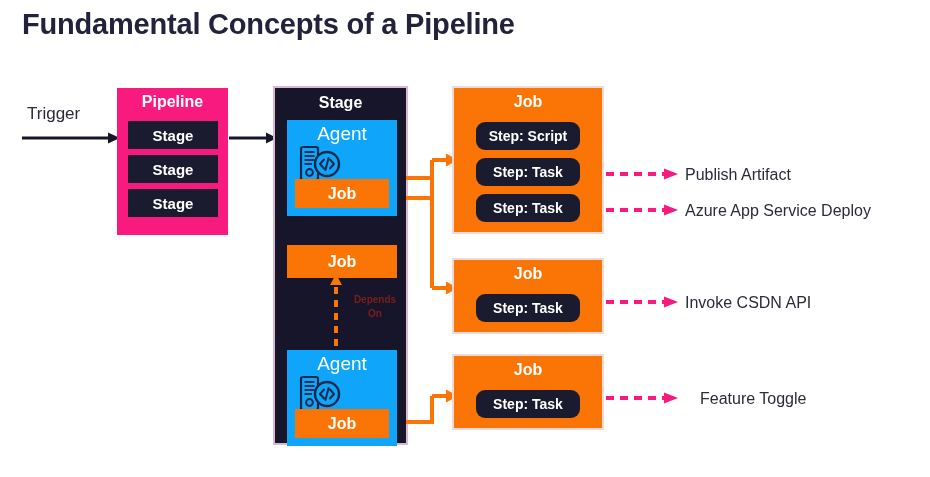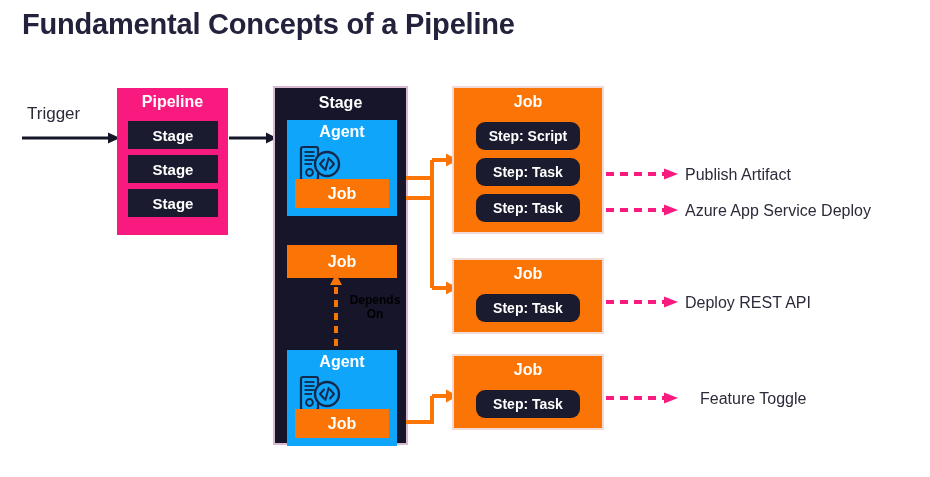--- a/index.html
+++ b/index.html
@@ -122,22 +122,22 @@
     box-sizing: border-box;
   }
   .agent-box.a0 { top: 32px; height: 96px; }
   .agent-box.a1 { top: 262px; height: 96px; }
   .agent-heading {
     position: absolute;
     top: 3px;
     left: 0;
     width: 100%;
     text-align: center;
-    font-size: 16px;
-    font-weight: bold;
+    font-size: 19px;
+    font-weight: normal;
     color: #ffffff;
   }
   .agent-icon {
     position: absolute;
     left: 12px;
     top: 24px;
     width: 46px;
     height: 40px;
   }
   .job-in-agent {
@@ -178,23 +178,23 @@
     top: 272px;
     width: 16px;
     height: 74px;
   }
   .depends-label {
     position: absolute;
     left: 345px;
     top: 293px;
     width: 60px;
     text-align: center;
-    font-size: 12px;
-    font-weight: bold;
-    color: #000000;
+    font-size: 10px;
+    font-weight: bold;
+    color: #7f1d1d;
     line-height: 14px;
   }
 
   
   .job-box {
     position: absolute;
     background: #fa7506;
     border: 2px solid #f0d9d7;
     box-sizing: border-box;
   }
@@ -390,17 +390,17 @@
     <line x1="0" y1="6" x2="58" y2="6" stroke="#f81a7f" stroke-width="4" stroke-dasharray="8,6"></line>
     <polygon points="58,0.5 72,6 58,11.5" fill="#f81a7f"></polygon>
   </svg>
   <svg class="dashed-arrow d3" viewBox="0 0 72 12">
     <line x1="0" y1="6" x2="58" y2="6" stroke="#f81a7f" stroke-width="4" stroke-dasharray="8,6"></line>
     <polygon points="58,0.5 72,6 58,11.5" fill="#f81a7f"></polygon>
   </svg>
 
   <div class="out-label o0">Publish Artifact</div>
   <div class="out-label o1">Azure App Service Deploy</div>
-  <div class="out-label o2">Deploy REST API</div>
+  <div class="out-label o2">Invoke CSDN API</div>
   <div class="out-label o3">Feature Toggle</div>
 
 
 </div>
 
 </body></html>

